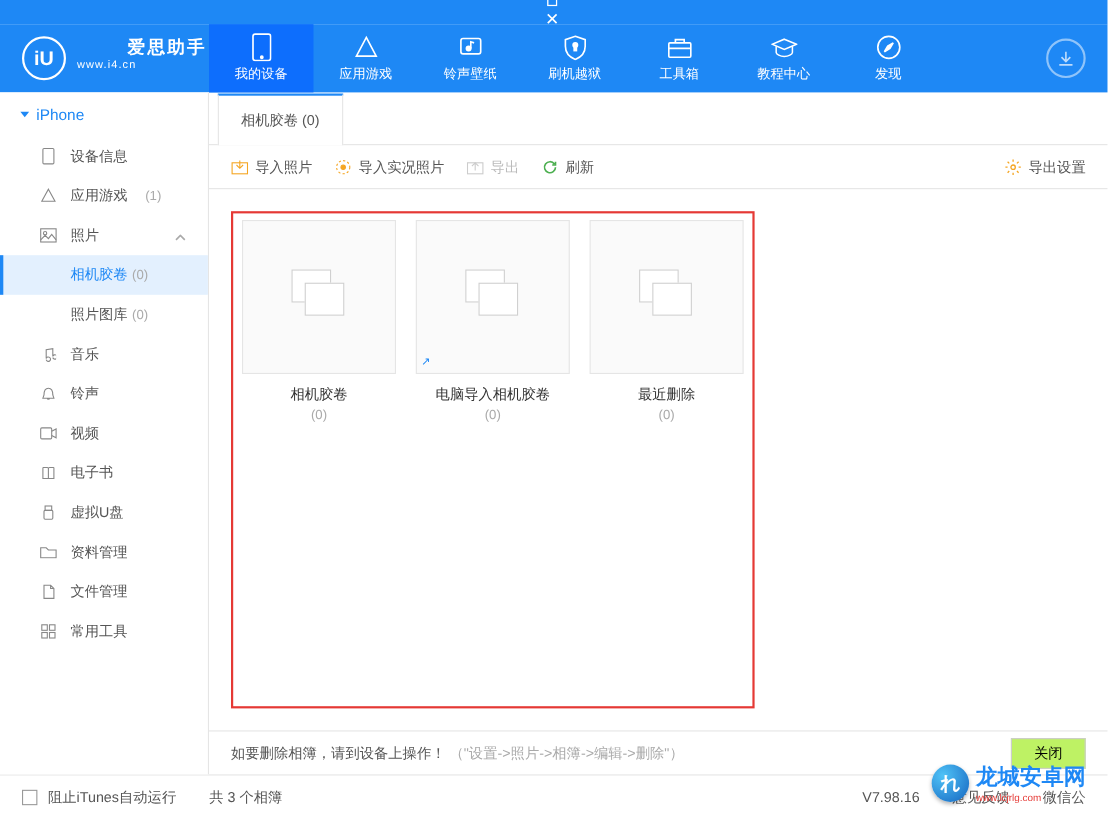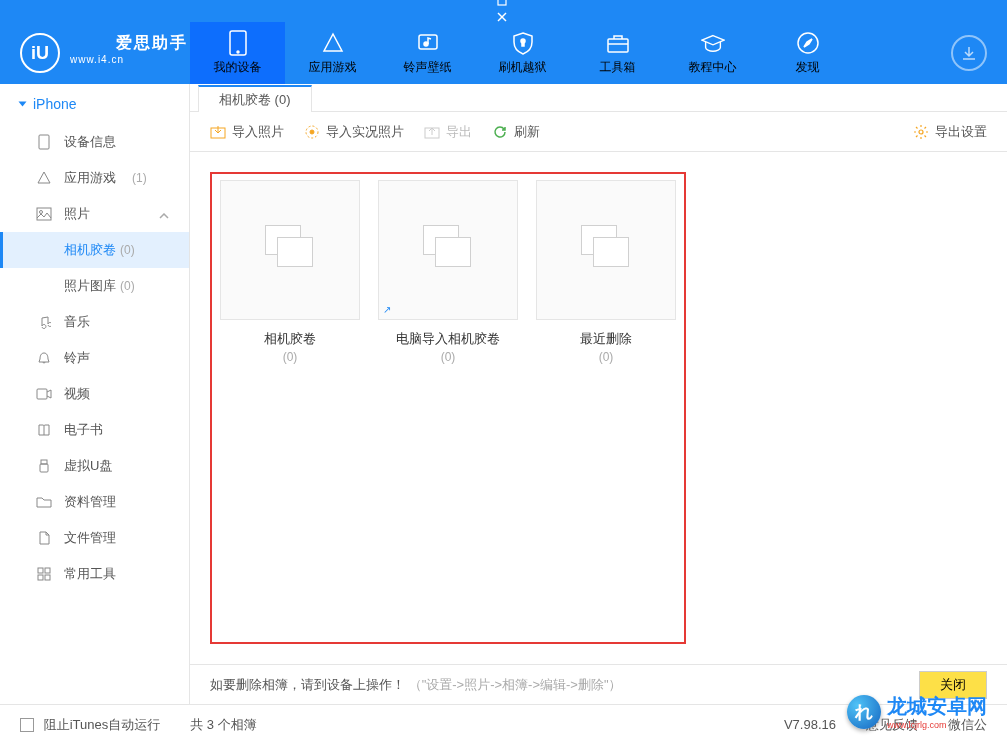--- a/index.html
+++ b/index.html
@@ -11,21 +11,21 @@
     .titlebar-icon { width: 12px; height: 12px; }
     
     .header { height: 62px; background: #1e88f5; display: flex; align-items: center; }
     .logo-area { width: 190px; display: flex; align-items: flex-start; padding-left: 20px; gap: 10px; }
     .logo-circle { width: 40px; height: 40px; border: 2px solid #fff; border-radius: 50%; display: flex; align-items: center; justify-content: center; color: #fff; font-weight: bold; font-size: 18px; }
     .logo-text { color: #fff; }
     .logo-text-main { font-size: 16px; font-weight: bold; letter-spacing: 2px; margin-left: 46px; }
     .logo-text-sub { font-size: 10px; letter-spacing: 1px; }
     
     .nav-tabs { display: flex; flex: 1; height: 100%; }
-    .nav-tab { width: 95px; display: flex; flex-direction: column; align-items: center; justify-content: center; color: #000000; cursor: pointer; gap: 4px; }
+    .nav-tab { width: 95px; display: flex; flex-direction: column; align-items: center; justify-content: center; color: #ffffff; cursor: pointer; gap: 4px; }
     .nav-tab.active { background: #0d6efd; }
     .nav-tab-icon { width: 24px; height: 24px; display: flex; align-items: center; justify-content: center; }
     .nav-tab-label { font-size: 12px; }
     
     .download-btn { width: 36px; height: 36px; border: 2px solid rgba(255,255,255,0.5); border-radius: 50%; display: flex; align-items: center; justify-content: center; margin-right: 20px; cursor: pointer; }
     
     .main-area { display: flex; height: 620px; }
     
     .sidebar { width: 190px; border-right: 1px solid #e5e5e5; background: #fff; }
     .sidebar-header { height: 40px; display: flex; align-items: center; padding: 0 20px; color: #1e88f5; font-size: 14px; font-weight: 400; gap: 8px; }
@@ -34,21 +34,21 @@
     .sidebar-item { height: 36px; display: flex; align-items: center; padding-left: 36px; color: #555; font-size: 13px; cursor: pointer; gap: 12px; position: relative; }
     .sidebar-item.expandable { justify-content: space-between; padding-right: 20px; }
     .sidebar-sub { height: 36px; display: flex; align-items: center; padding-left: 64px; color: #555; font-size: 13px; cursor: pointer; }
     .sidebar-sub.active { background: #e3f0fe; color: #1e88f5; border-left: 3px solid #1e88f5; padding-left: 61px; }
     .sidebar-icon { width: 16px; height: 16px; display: inline-flex; align-items: center; justify-content: center; }
     .count-badge { color: #aaa; font-size: 12px; margin-left: 4px; }
     .expand-icon { color: #aaa; }
     
     .content { flex: 1; display: flex; flex-direction: column; }
     
-    .content-tabs { height: 28px; border-bottom: 1px solid #e5e5e5; display: flex; padding-left: 8px; }
+    .content-tabs { height: 48px; border-bottom: 1px solid #e5e5e5; display: flex; padding-left: 8px; }
     .content-tab { padding: 0 20px; display: flex; align-items: center; color: #555; font-size: 13px; border: 1px solid transparent; border-bottom: none; cursor: pointer; position: relative; top: 1px; background: #fff; }
     .content-tab.active { border-color: #e5e5e5; border-top: 2px solid #1e88f5; }
     
     .toolbar { height: 40px; display: flex; align-items: center; padding: 0 20px; gap: 20px; border-bottom: 1px solid #e5e5e5; }
     .toolbar-btn { display: flex; align-items: center; gap: 6px; color: #555; font-size: 13px; cursor: pointer; }
     .toolbar-btn.disabled { color: #bbb; cursor: default; }
     .toolbar-spacer { flex: 1; }
     .toolbar-icon { width: 16px; height: 16px; display: flex; align-items: center; justify-content: center; }
     
     .album-grid { flex: 1; padding: 20px; display: flex; gap: 18px; }
@@ -58,21 +58,21 @@
     .thumb-stack { position: relative; width: 50px; height: 50px; }
     .thumb-rect { position: absolute; width: 36px; height: 30px; border: 1.5px solid #d0d0d0; background: #fff; }
     .thumb-rect.back { top: 0; left: 0; }
     .thumb-rect.front { top: 12px; left: 12px; }
     .shortcut-icon { position: absolute; bottom: 4px; left: 4px; font-size: 10px; color: #1e88f5; }
     .album-title { text-align: center; font-size: 13px; color: #333; margin-top: 10px; }
     .album-count { text-align: center; font-size: 12px; color: #aaa; margin-top: 2px; }
     
     .footer-hint { height: 40px; border-top: 1px solid #e5e5e5; display: flex; align-items: center; padding: 0 20px; font-size: 13px; color: #555; justify-content: space-between; }
     .hint-path { color: #aaa; }
-    .close-btn { padding: 4px 20px; border: 1px solid #ccc; background: #fde047; font-size: 13px; cursor: pointer; }
+    .close-btn { padding: 4px 20px; border: 1px solid #ccc; background: #bef264; font-size: 13px; cursor: pointer; }
     
     .statusbar { height: 40px; border-top: 1px solid #e5e5e5; display: flex; align-items: center; padding: 0 20px; font-size: 13px; color: #555; gap: 30px; }
     .checkbox { width: 14px; height: 14px; border: 1px solid #999; display: inline-block; margin-right: 6px; vertical-align: middle; }
     .status-left { display: flex; align-items: center; gap: 30px; }
     .status-right { margin-left: auto; display: flex; align-items: center; gap: 30px; }
     
     .watermark { position: absolute; right: 20px; bottom: 14px; display: flex; align-items: center; gap: 6px; }
     .watermark-circle { width: 34px; height: 34px; border-radius: 50%; background: radial-gradient(circle at 30% 30%, #4fc3f7, #1565c0); display: flex; align-items: center; justify-content: center; color: #fff; font-weight: bold; font-size: 18px; box-shadow: 0 2px 4px rgba(0,0,0,0.3); }
     .watermark-text { font-size: 20px; font-weight: bold; color: #1e88f5; }
     .watermark-sub { font-size: 9px; color: #e53935; }

